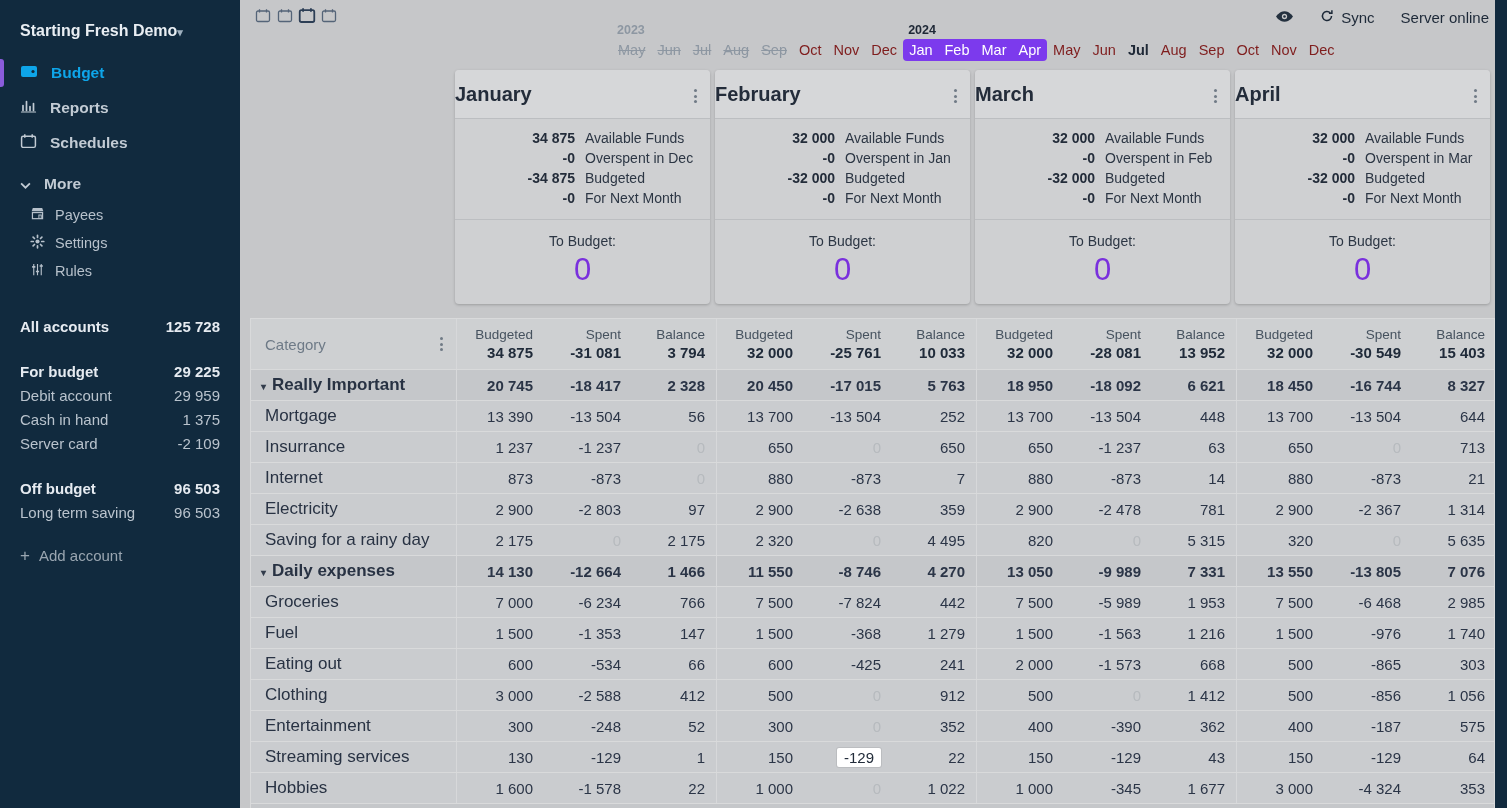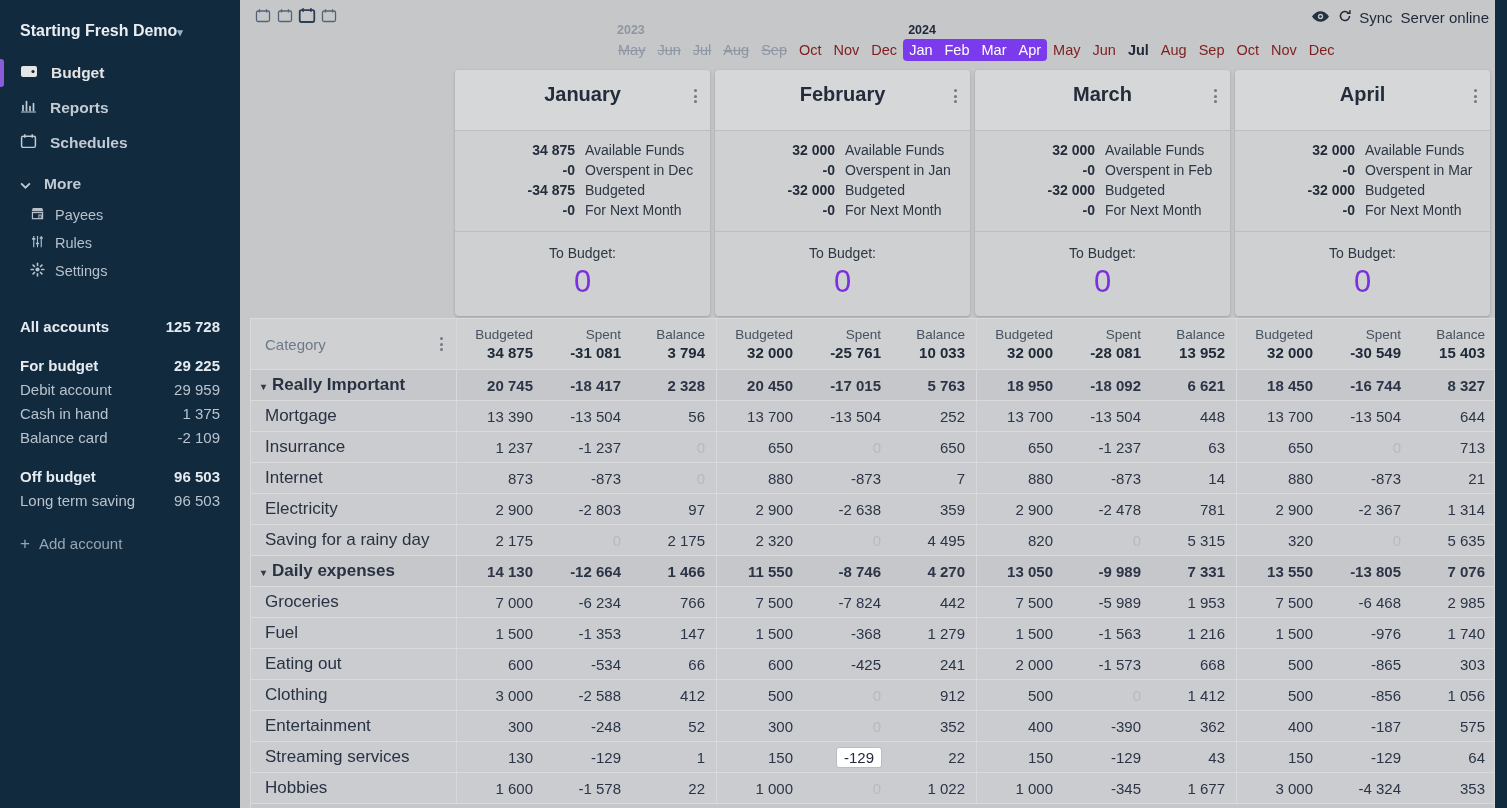--- a/index.html
+++ b/index.html
@@ -7,57 +7,57 @@
   *{box-sizing:border-box;}
   .app{display:flex;width:1507px;height:808px;}
 
   
   .sidebar{width:240px;flex-shrink:0;background:#112a3e;color:#c2cbd4;position:relative;z-index:3;}
   .sb-title{padding:22px 20px 0;font-size:16px;font-weight:700;color:#e9eef3;display:flex;align-items:center;cursor:pointer;}
   .caret::before{content:'▾';font-size:11px;color:#9fb0bf;}
   .nav{margin-top:16px;}
   .nav-item{display:flex;align-items:center;gap:13px;padding:8px 20px;font-size:15.5px;font-weight:700;color:#c2cbd4;position:relative;cursor:pointer;}
   .nav-item svg{flex-shrink:0;}
-  .nav-item.active{color:#e5e5e5;}
+  .nav-item.active{color:#0ea5e9;}
   .nav-item.active::before{content:'';position:absolute;left:0;top:3px;bottom:3px;width:4px;background:#8a5cdb;border-radius:0 3px 3px 0;}
   .more-row{margin-top:6px;padding:8px 20px;display:flex;align-items:center;gap:13px;font-size:15.5px;font-weight:700;color:#c2cbd4;cursor:pointer;}
   .sub-item{display:flex;align-items:center;gap:10px;padding:5px 20px 5px 30px;font-size:14.5px;color:#b7c1cb;cursor:pointer;}
   .accounts{margin-top:30px;padding:0 20px;font-size:15px;}
   .acct-row{display:flex;justify-content:space-between;line-height:24px;color:#b9c3cd;cursor:pointer;}
   .acct-row.head{font-weight:700;color:#e6ebf1;}
-  .acct-group{margin-top:15px;}
+  .acct-group{margin-top:21px;}
   .add{margin-top:22px;color:#9aa6b1;display:flex;align-items:center;gap:9px;font-size:15px;cursor:pointer;}
   .plus::before{content:'+';font-size:17px;line-height:14px;}
 
   
   .main{position:relative;flex:1;height:100%;background:#c6c7c9;}
   .right-edge{position:absolute;right:0;top:0;bottom:0;width:12px;background:#112a3e;z-index:2;}
 
   .cal-group{position:absolute;top:8px;left:14px;display:flex;gap:4px;color:#41536a;}
   .cal-btn{cursor:pointer;padding:0 1px;opacity:.85;}
   .cal-btn.active{opacity:1;color:#2c3e55;transform:scale(1.12);}
 
-  .status{position:absolute;top:9px;right:18px;display:flex;align-items:center;gap:8px;font-size:15px;color:#1d2938;}
+  .status{position:absolute;top:9px;right:18px;display:flex;align-items:center;gap:26px;font-size:15px;color:#1d2938;}
   .status .grp{display:flex;align-items:center;gap:7px;cursor:pointer;}
 
   
   .timeline{position:absolute;left:372px;top:39px;display:flex;}
   .tm{position:relative;padding:3px 6px;font-size:14.5px;color:#7f1d1d;cursor:pointer;white-space:nowrap;}
   .tm.past{color:#8d97a2;text-decoration:line-through;}
   .tm.selected{background:#7c3aed;color:#fff;}
   .tm.sel-start{border-radius:4px 0 0 4px;}
   .tm.sel-end{border-radius:0 4px 4px 0;}
   .tm.current{font-weight:700;color:#1e2836;}
   .yr{position:absolute;top:-16px;left:5px;font-size:12.5px;font-weight:700;color:#1e2836;text-decoration:none;display:inline-block;}
   .yr.gray{color:#8d97a2;}
 
   
   .cards{position:absolute;top:70px;left:215px;display:flex;gap:5px;}
   .card{width:255px;background:#cfd0d2;border-radius:4px;box-shadow:0 1px 3px rgba(0,0,0,.22);overflow:hidden;}
-  .card-h{position:relative;background:#d6d7d9;padding:13px 0 24px;text-align:center;border-bottom:1px solid #bcbec1;}
+  .card-h{position:relative;background:#d6d7d9;padding:13px 0 12px;border-bottom:1px solid #bcbec1;}
   .card-h .mname{font-size:20px;font-weight:700;color:#232c3a;}
   .kebab{display:flex;flex-direction:column;gap:2.5px;cursor:pointer;padding:3px;}
   .kebab i{width:3px;height:3px;border-radius:50%;background:#707a86;}
   .card-h .kebab{position:absolute;right:10px;top:16px;}
   .card-sum{padding:9px 16px 11px;border-bottom:1px solid #bcbec1;}
   .srow{display:flex;gap:10px;line-height:20px;font-size:14px;}
   .srow .v{width:104px;text-align:right;font-weight:700;color:#232c3a;}
   .srow .l{color:#2c3644;}
   .card-tb{padding:13px 0 16px;text-align:center;}
   .tb-label{font-size:14px;color:#2c3644;}
@@ -123,32 +123,32 @@
     </div>
     <div class="sub-item">
       <span><svg width="15" height="15" viewBox="0 0 16 16">
             <path d="M1.8 5.5h12.4l-1.2-3.3H3z" fill="currentColor"></path>
             <rect x="2.6" y="7" width="10.8" height="6.5" fill="none" stroke="currentColor" stroke-width="1.3"></rect>
             <path d="M9.5 13.5V9.5h2.5v4" fill="none" stroke="currentColor" stroke-width="1.1"></path>
           </svg></span>
       <span>Payees</span>
     </div>
     <div class="sub-item">
+      <span><svg width="15" height="15" viewBox="0 0 16 16">
+            <circle cx="8" cy="8" r="2.2" fill="currentColor"></circle>
+            <path d="M8 1.3v2.2M8 12.5v2.2M1.3 8h2.2M12.5 8h2.2M3.3 3.3l1.5 1.5M11.2 11.2l1.5 1.5M12.7 3.3l-1.5 1.5M4.8 11.2l-1.5 1.5" stroke="currentColor" stroke-width="1.8" stroke-linecap="round"></path>
+          </svg></span>
+      <span>Settings</span>
+    </div>
+    <div class="sub-item">
       <span><svg width="15" height="15" viewBox="0 0 16 16" stroke="currentColor" fill="none">
             <path d="M4 2v12M8 2v12M12 2v12" stroke-width="1.2"></path>
             <path d="M2.3 5.2h3.4M6.3 10.2h3.4M10.3 4.2h3.4" stroke-width="1.7"></path>
           </svg></span>
       <span>Rules</span>
-    </div>
-    <div class="sub-item">
-      <span><svg width="15" height="15" viewBox="0 0 16 16">
-            <circle cx="8" cy="8" r="2.2" fill="currentColor"></circle>
-            <path d="M8 1.3v2.2M8 12.5v2.2M1.3 8h2.2M12.5 8h2.2M3.3 3.3l1.5 1.5M11.2 11.2l1.5 1.5M12.7 3.3l-1.5 1.5M4.8 11.2l-1.5 1.5" stroke="currentColor" stroke-width="1.8" stroke-linecap="round"></path>
-          </svg></span>
-      <span>Settings</span>
     </div>
 
     <div class="accounts">
       <div class="acct-row head">
         <span>All accounts</span>
         <span>125 728</span>
       </div>
       <div class="acct-group">
         <div class="acct-row head">
           <span>For budget</span>
@@ -156,21 +156,21 @@
         </div>
         <div class="acct-row">
           <span>Debit account</span>
           <span>29 959</span>
         </div>
         <div class="acct-row">
           <span>Cash in hand</span>
           <span>1 375</span>
         </div>
         <div class="acct-row">
-          <span>Balance card</span>
+          <span>Server card</span>
           <span>-2 109</span>
         </div>
       </div>
       <div class="acct-group">
         <div class="acct-row head">
           <span>Off budget</span>
           <span>96 503</span>
         </div>
         <div class="acct-row">
           <span>Long term saving</span>

